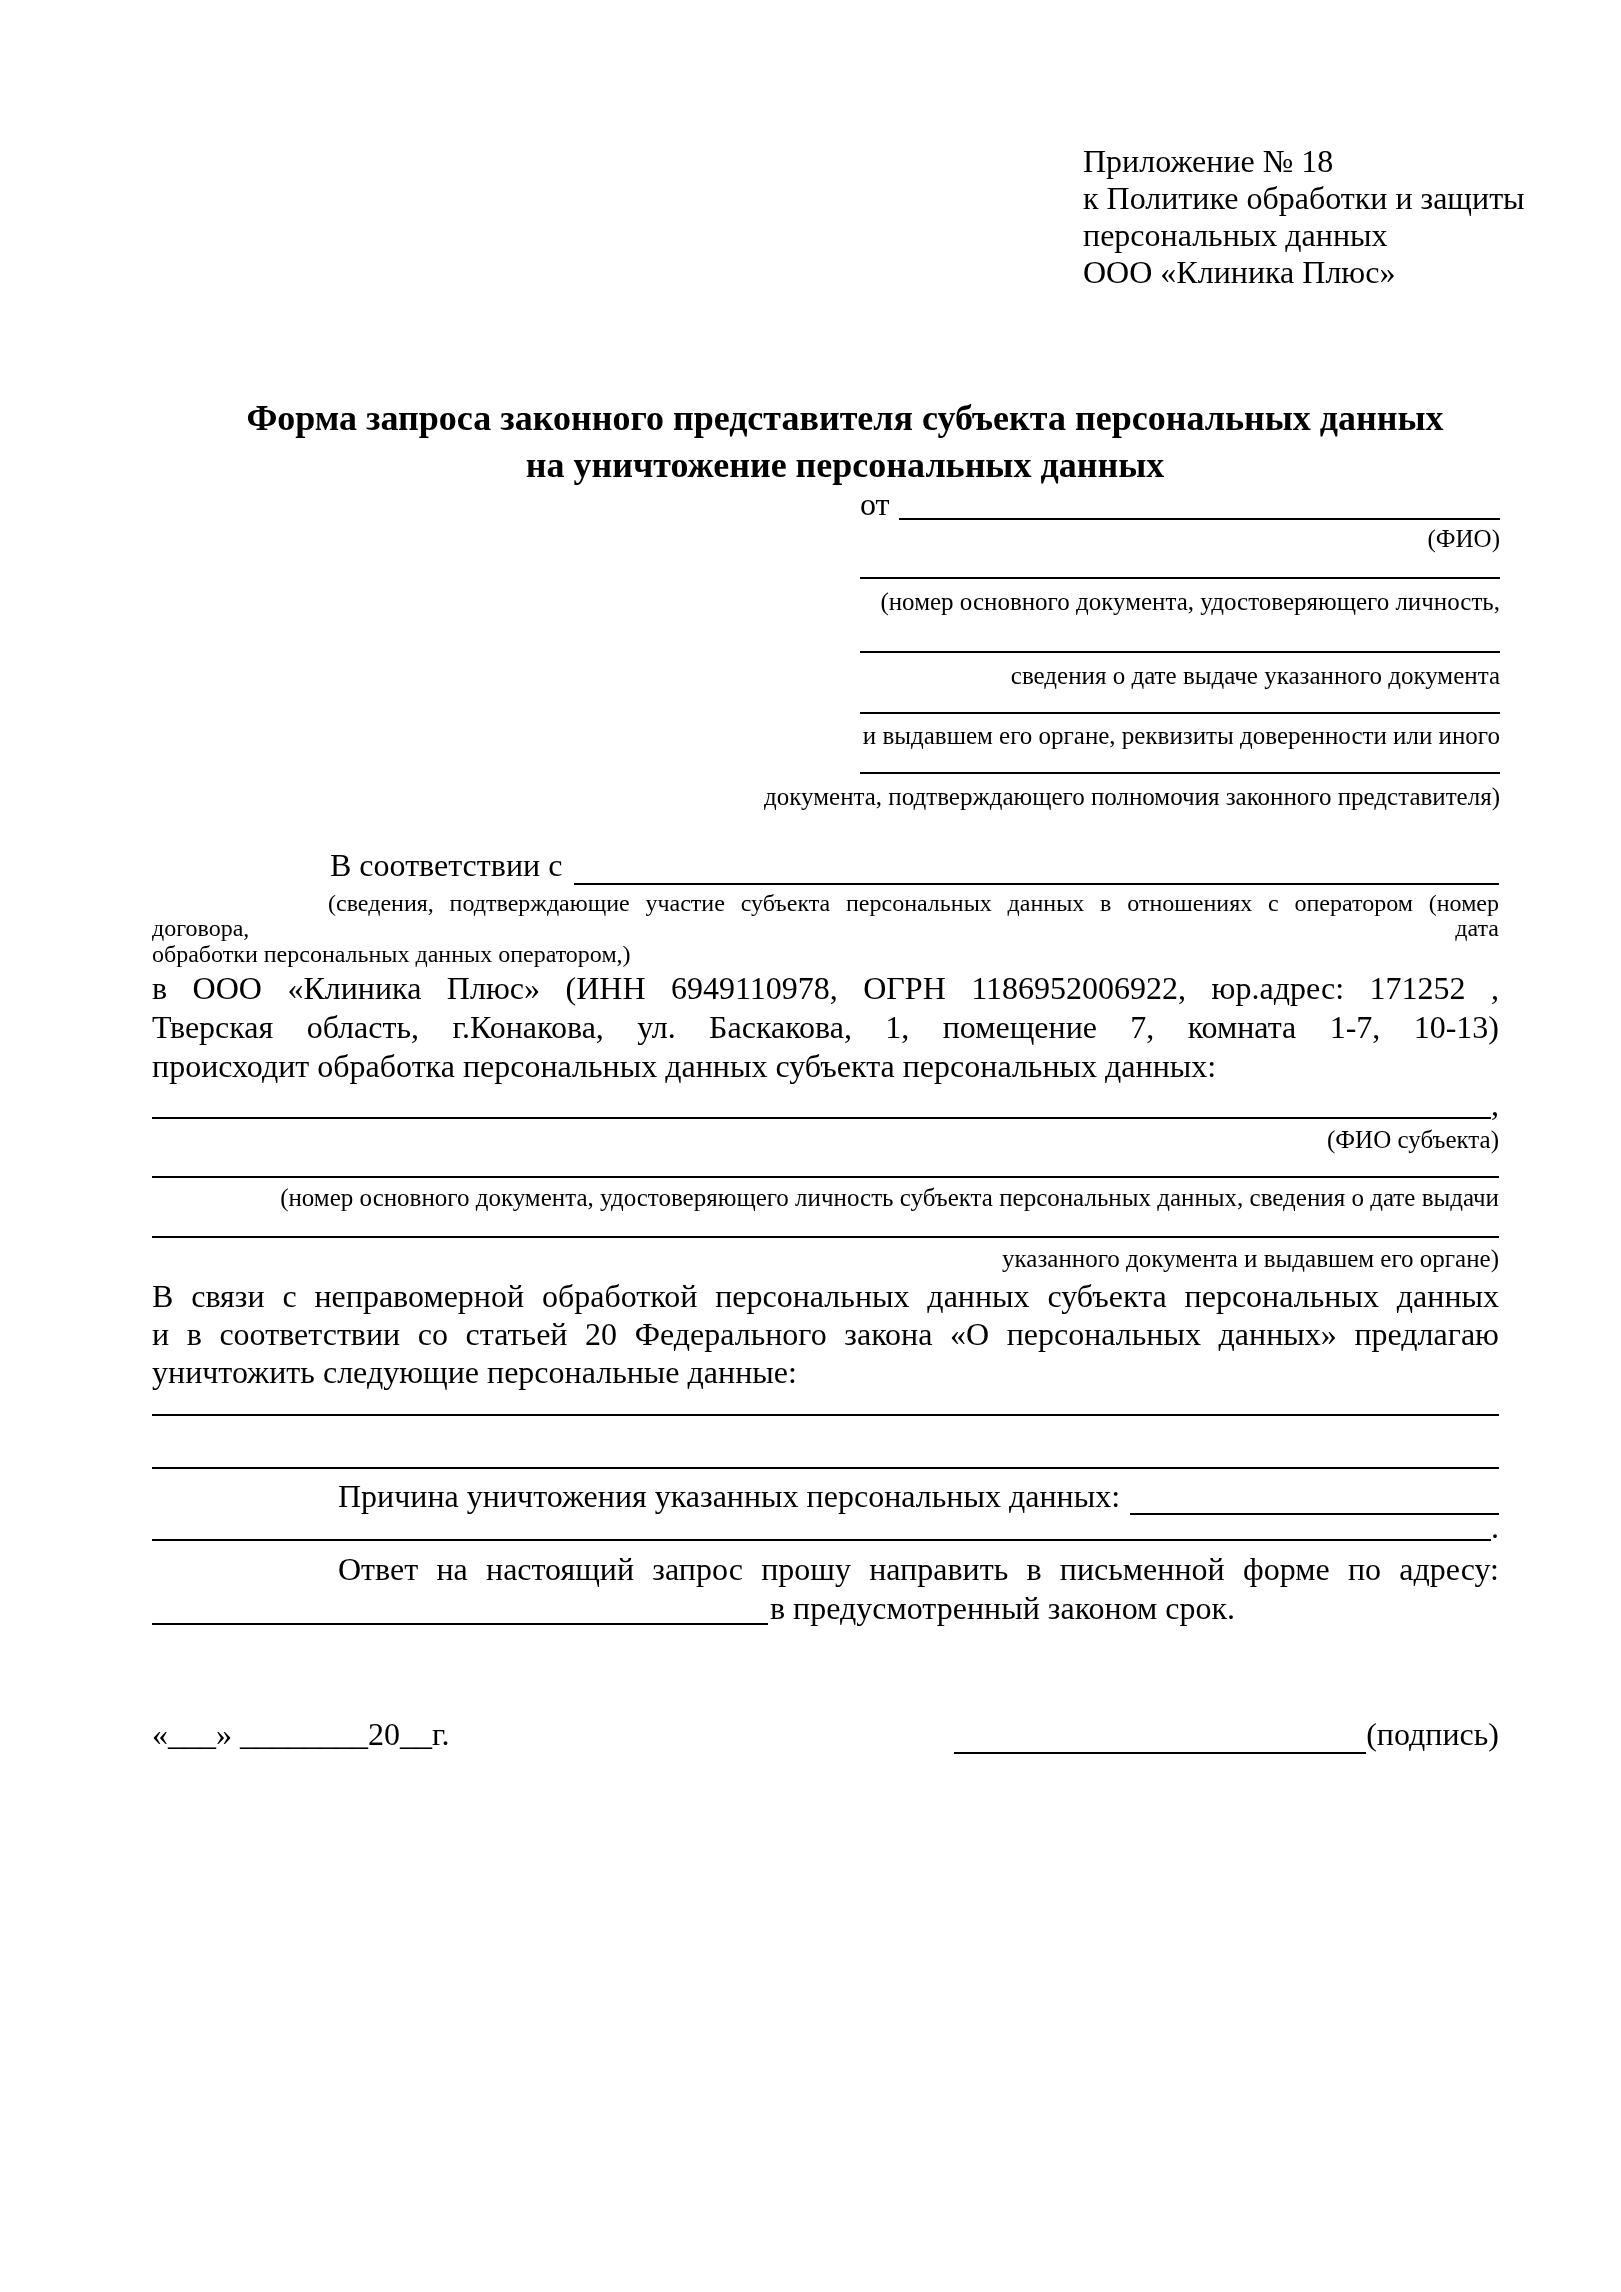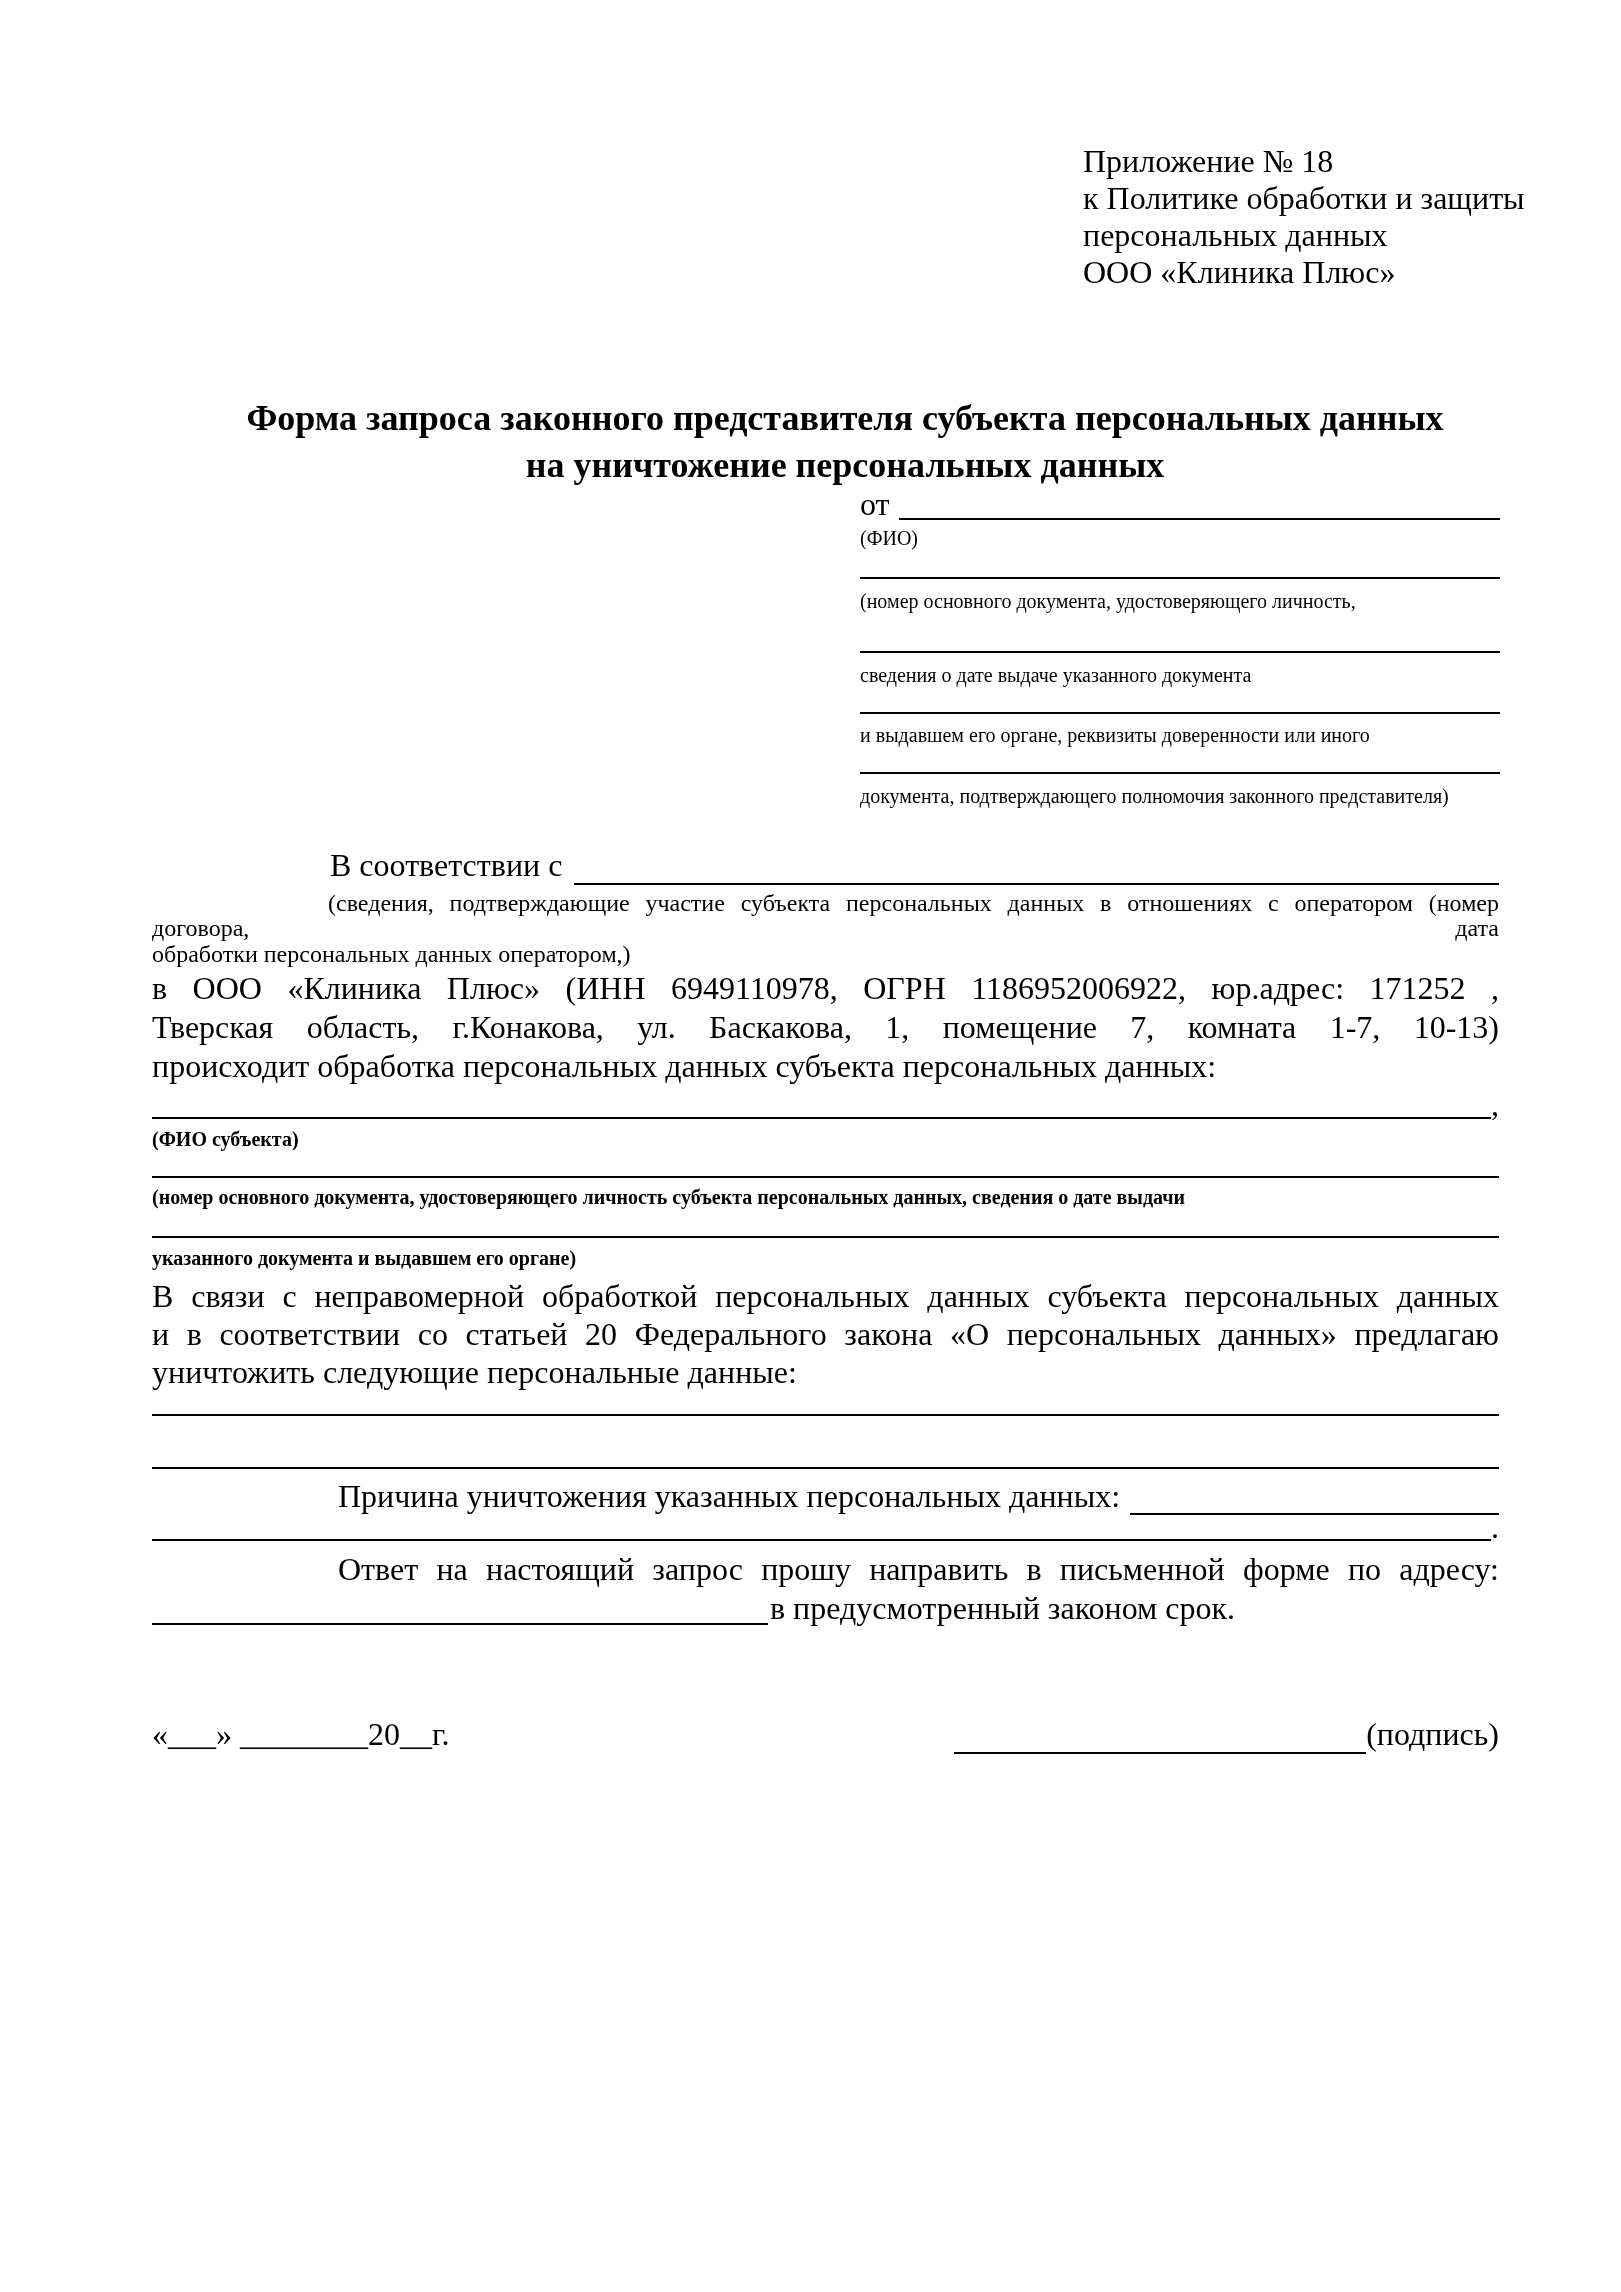--- a/index.html
+++ b/index.html
@@ -15,21 +15,21 @@
   }
   .hdr { margin-left:931px; line-height:37px; white-space:nowrap; }
   .title { margin-top:104px; margin-left:39px; text-align:center; font-weight:700; font-size:36px; line-height:47px; }
 
   .addr { margin-left:708px; width:640px; }
   .addr-org { line-height:43px; }
   .from-row { display:flex; height:31px; align-items:flex-end; }
   .from-row .lbl { line-height:31px; }
   .from-row .ul { flex:1; margin-left:9.8px; height:29px; border-bottom:2.9px solid #000; }
 
-  .ccap { display:flex; justify-content:flex-start; font-size:20px; line-height:29px; }
+  .ccap { display:flex; justify-content:flex-end; font-size:25px; line-height:29px; }
   .ccap > span { white-space:nowrap; }
   .cap-fio { margin-top:3.9px; }
   .fill-cap { margin-top:7.8px; }
 
   .blank { border-bottom:2.9px solid #000; }
   .b1 { height:24.5px; } .b2 { height:35px; } .b3 { height:21.6px; } .b4 { height:21.6px; }
 
   .accordance { display:flex; margin-top:35px; height:39px; align-items:flex-end; }
   .accordance .lead { margin-left:178px; line-height:39px; white-space:nowrap; }
   .accordance .ul { flex:1; margin-left:11.8px; height:37px; border-bottom:2.9px solid #000; }
@@ -37,21 +37,21 @@
   .note { margin-top:5.9px; font-size:24px; line-height:25.5px; }
   .note .nl1 { text-indent:176px; }
   .jl { text-align:justify; text-align-last:justify; }
 
   .operator { margin-top:2px; line-height:39px; }
 
   .subject-row { display:flex; align-items:flex-end; height:29px; margin-top:3.9px; }
   .subject-row .ul { flex:1; height:27.4px; border-bottom:2.9px solid #000; }
   .subject-row .comma { line-height:29px; }
 
-  .scap { margin-top:5.9px;font-weight:bold; }
+  .scap { margin-top:5.9px; }
   .sblank1 { height:19.6px; margin-top:2px; }
   .sblank2 { height:21.6px; margin-top:2px; }
 
   .request { margin-top:3.9px; line-height:38px; }
 
   .rblank1 { height:23.5px; }
   .rblank2 { height:51px; }
 
   .reason-row { display:flex; margin-top:7.8px; height:38px; align-items:flex-end; }
   .reason-row .ind { width:186px; }

